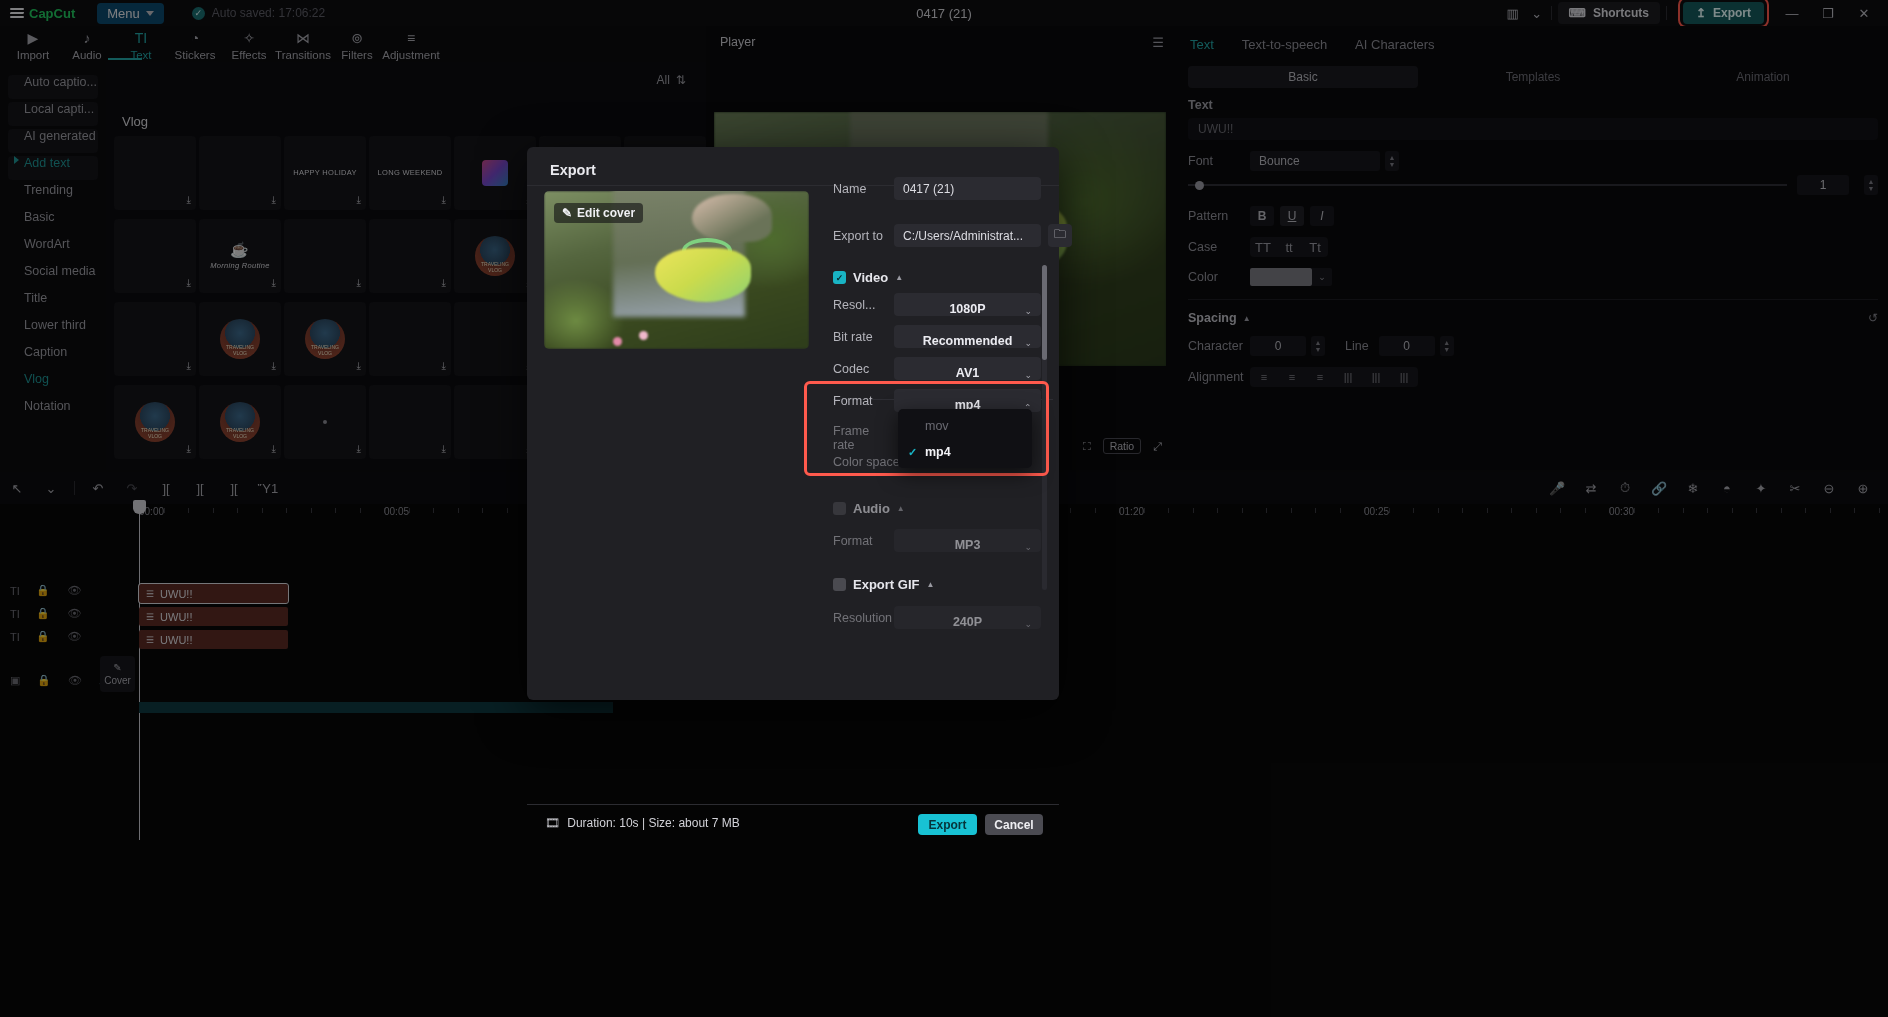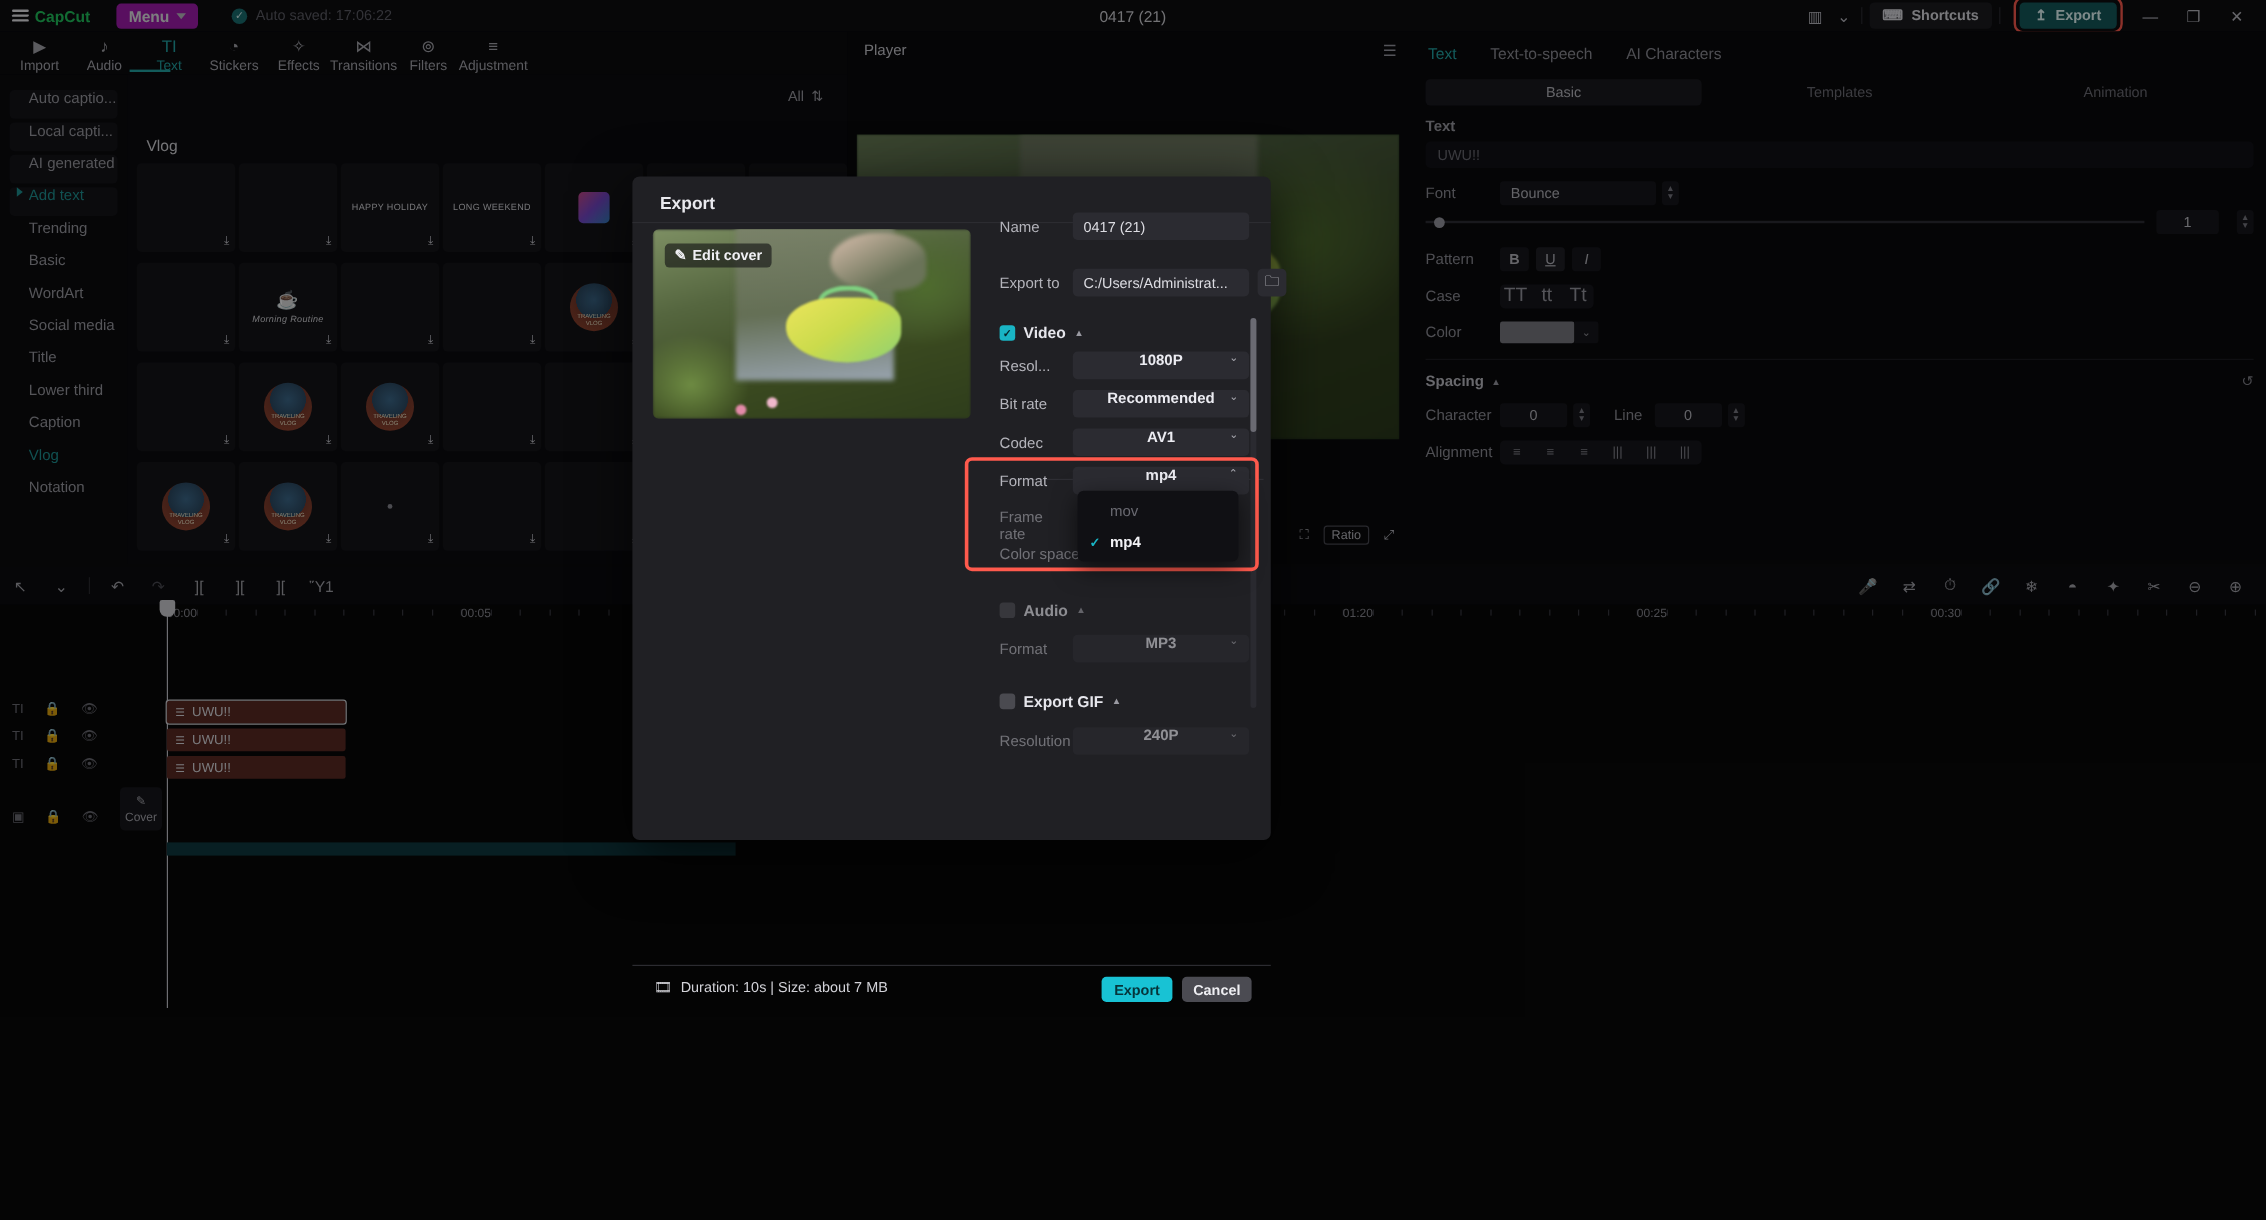--- a/index.html
+++ b/index.html
@@ -11,22 +11,22 @@
   }
   .dim { opacity:.55; }
 
   
   #titlebar { position:absolute; top:0; left:0; width:1888px; height:26px;
     background:#0d0d10; display:flex; align-items:center; }
   .logo { display:flex; align-items:center; gap:5px; margin-left:10px; font-weight:bold; font-size:13px; color:#22c55e;}
   .logo-mark { width:14px; height:12px; position:relative; }
   .logo-mark i { position:absolute; left:0; width:14px; height:2px; background:#e8e8ec; border-radius:1px;}
   .logo-mark i:nth-child(1){top:1px;} .logo-mark i:nth-child(2){top:5px;transform:skewX(-20deg);} .logo-mark i:nth-child(3){top:9px;}
-  #menu-btn { margin-left:22px; background:#a21caf; border-radius:4px; padding:3px 10px;
-    display:flex; align-items:center; gap:6px; font-weight:bold; font-size:13px; color:#e4e4e8;}
+  #menu-btn { margin-left:22px; background:#0c4a6e; border-radius:4px; padding:3px 10px;
+    display:flex; align-items:center; gap:6px; font-weight:normal; font-size:13px; color:#e4e4e8;}
   .caret-d { width:0;height:0;border-left:4px solid transparent;border-right:4px solid transparent;border-top:5px solid #bdbdc4;}
   #autosave { margin-left:28px; display:flex; align-items:center; gap:7px; color:#5e5e66; font-size:12px;}
   .check-circle { width:13px;height:13px;border-radius:50%;background:#1a6f72;display:flex;align-items:center;justify-content:center;
     font-size:9px; color:#d7f5f5; }
   #proj-title { position:absolute; left:0; right:0; text-align:center; font-size:13px; color:#cfcfd4; pointer-events:none;}
   #tb-right { margin-left:auto; display:flex; align-items:center; gap:0px; padding-right:6px;}
   .tb-icon { width:32px;height:26px;display:flex;align-items:center;justify-content:center;color:#b9b9c0;}
   .tb-sep { width:1px;height:14px;background:#2c2c32; margin:0 6px;}
   #shortcuts-btn { display:flex;align-items:center;gap:7px;background:#1c1c20;border-radius:4px;padding:4px 11px;
     font-weight:bold;font-size:12px;color:#dcdce2;}
@@ -106,21 +106,21 @@
   .inp { height:20px; background:#17171c; border-radius:3px; display:flex; align-items:center; padding:0 9px; font-size:12px; color:#b6b6bd;}
   .stepper { width:14px; height:20px; margin-left:5px; display:flex; flex-direction:column; align-items:center; justify-content:center;
     gap:2px; color:#7b7b83; font-size:7px; background:#17171c; border-radius:3px;}
   #fs-label { margin:13px 10px 0 10px; font-size:12.5px; color:#8e8e96;}
   #fs-row { display:flex; align-items:center; margin:4px 10px 0 10px; gap:10px;}
   #fs-track { flex:1; height:2px; background:#2e2e35; position:relative; }
   #fs-knob { position:absolute; left:1.2%; top:-3.5px; width:9px; height:9px; border-radius:50%; background:#9a9aa2;}
   #fs-val { width:52px; height:20px; background:#17171c; border-radius:3px; display:flex; align-items:center;
     justify-content:center; font-size:12px; color:#c2c2c8;}
   .btngrp { display:flex; background:#17171c; border-radius:4px; overflow:hidden; }
-  .btngrp .b { width:26px; height:20px; display:flex; align-items:center; justify-content:center; font-size:16px; color:#9a9aa2;}
+  .btngrp .b { width:26px; height:20px; display:flex; align-items:center; justify-content:center; font-size:13px; color:#9a9aa2;}
   .patbtn { width:24px;height:20px;background:#17171c;border-radius:3px;display:flex;align-items:center;justify-content:center;
     font-size:12px;color:#b8b8bf; margin-right:6px;}
   .patbtn.hl { background:#202026; }
   #color-sw { width:62px;height:18px;background:#7b7b82;border-radius:2px;}
   #color-drop { width:20px;height:18px;background:#17171c;display:flex;align-items:center;justify-content:center;color:#8e8e96;font-size:9px;
     border-radius:0 2px 2px 0;}
   .divider { height:1px; background:#1d1d22; margin:13px 10px 0 10px;}
   .align-b { width:28px;height:20px;display:flex;align-items:center;justify-content:center;color:#84848c;font-size:11px;}
 
   
@@ -174,21 +174,21 @@
     border:4px solid #7fd080; border-radius:50% 50% 0 0; border-bottom:none; filter:blur(.7px);}
   .ci-flower { position:absolute; left:26%; bottom:2%; width:9px; height:9px; border-radius:50%; background:#e38aa8; filter:blur(.8px);}
   .ci-flower.b { left:36%; bottom:6%; background:#f0b8cc;}
   #edit-cover { position:absolute; left:10px; top:12px; display:flex; align-items:center; gap:5px;
     background:rgba(18,18,20,.62); border-radius:4px; padding:3px 8px; font-size:12px; font-weight:bold; color:#f0f0f4;}
 
   .f-row { position:absolute; display:flex; align-items:center; }
   .f-lab { font-size:12.5px; color:#b4b4bb; }
   .f-val { background:#2b2b31; border-radius:4px; height:23px; display:flex; align-items:center;
     padding:0 9px; font-size:12px; color:#dcdce2; }
-  .f-sel { background:#2b2b31; border-radius:4px; height:23px; width:147px; display:flex; align-items:flex-start;
+  .f-sel { background:#2b2b31; border-radius:4px; height:23px; width:147px; display:flex; align-items:flex-end;
     justify-content:center; position:relative; font-size:12.5px; font-weight:bold; color:#ececf2;}
   .f-sel .chev { position:absolute; right:9px; font-size:9px; color:#a6a6ae; font-weight:normal;}
   #folder-btn { width:24px;height:23px;background:#2b2b31;border-radius:4px;margin-left:7px;
     display:flex;align-items:center;justify-content:center;color:#d0d0d6;font-size:12px;}
   #dlg-hr2 { position:absolute; left:306px; top:252px; width:220px; height:1px; background:#2e2e34;}
   .sec-head { position:absolute; display:flex; align-items:center; gap:7px; font-size:13px; font-weight:bold; color:#e6e6ec;}
   .cb-on { width:13px;height:13px;border-radius:3px;background:#19b4c4;display:flex;align-items:center;justify-content:center;
     color:#06262b;font-size:9px;font-weight:bold;}
   .cb-off { width:13px;height:13px;border-radius:3px;background:#4a4a50;}
   .mini-caret { font-size:8px; color:#9a9aa2; }

